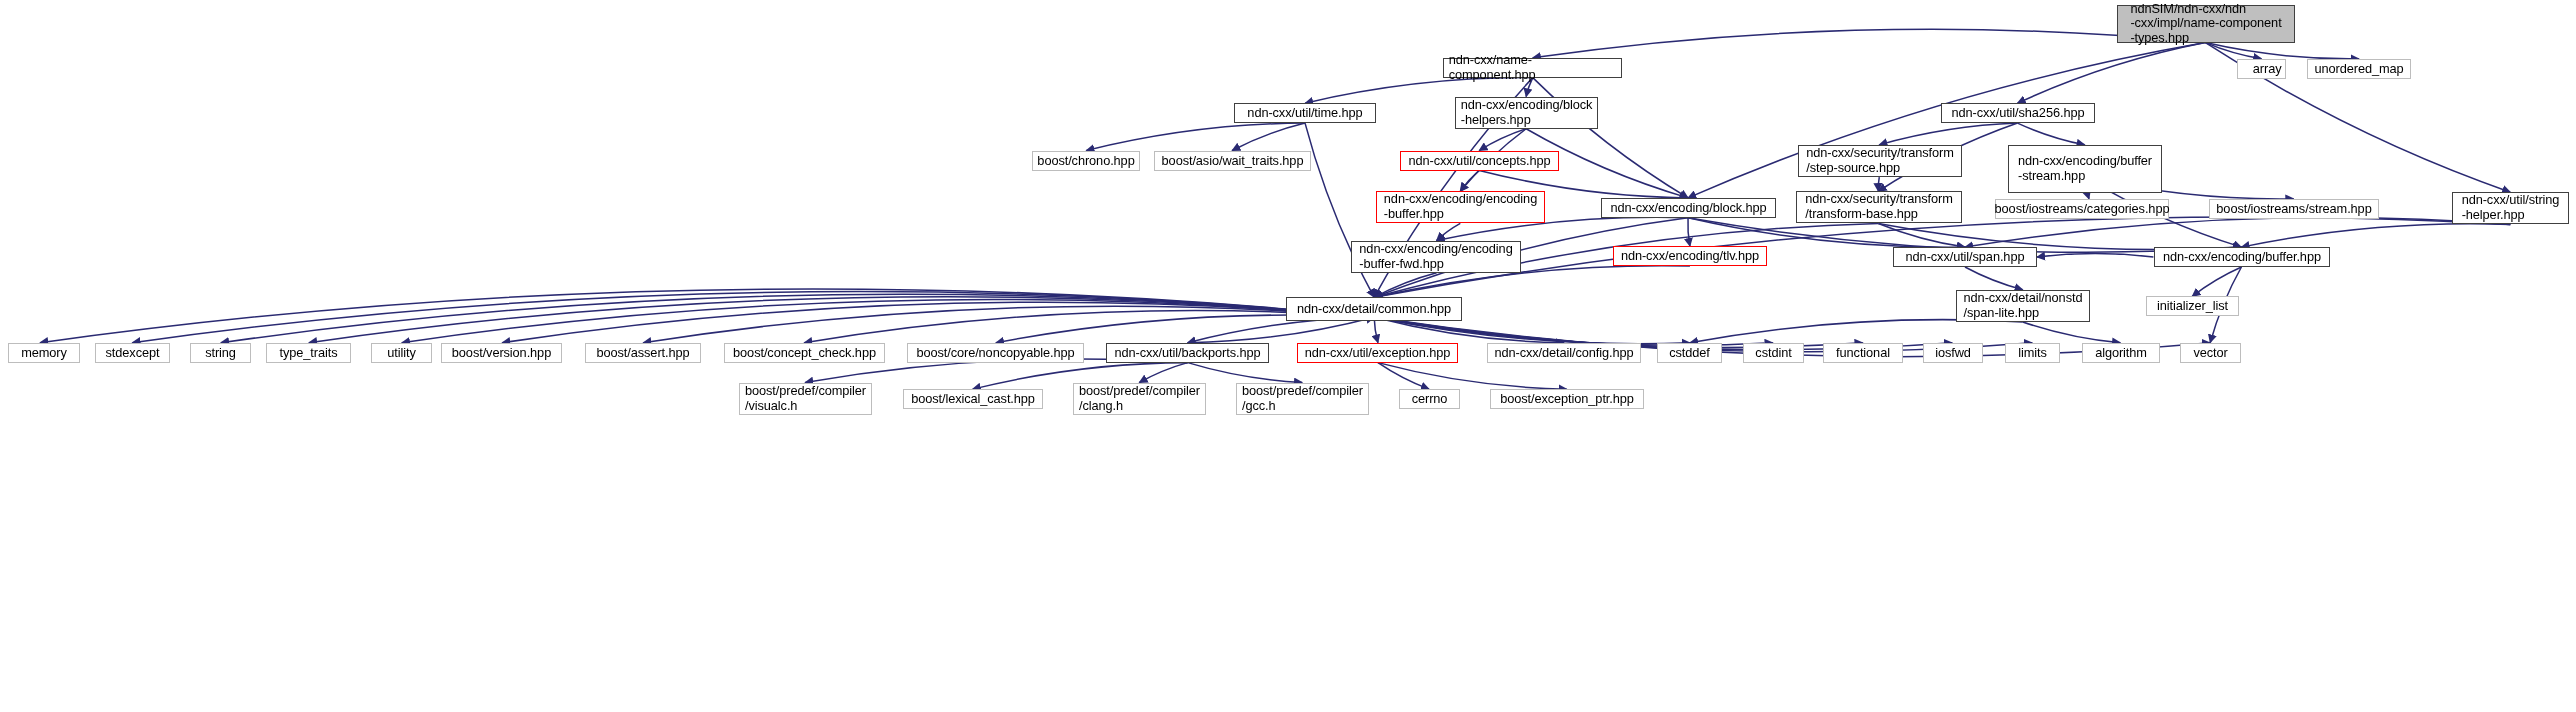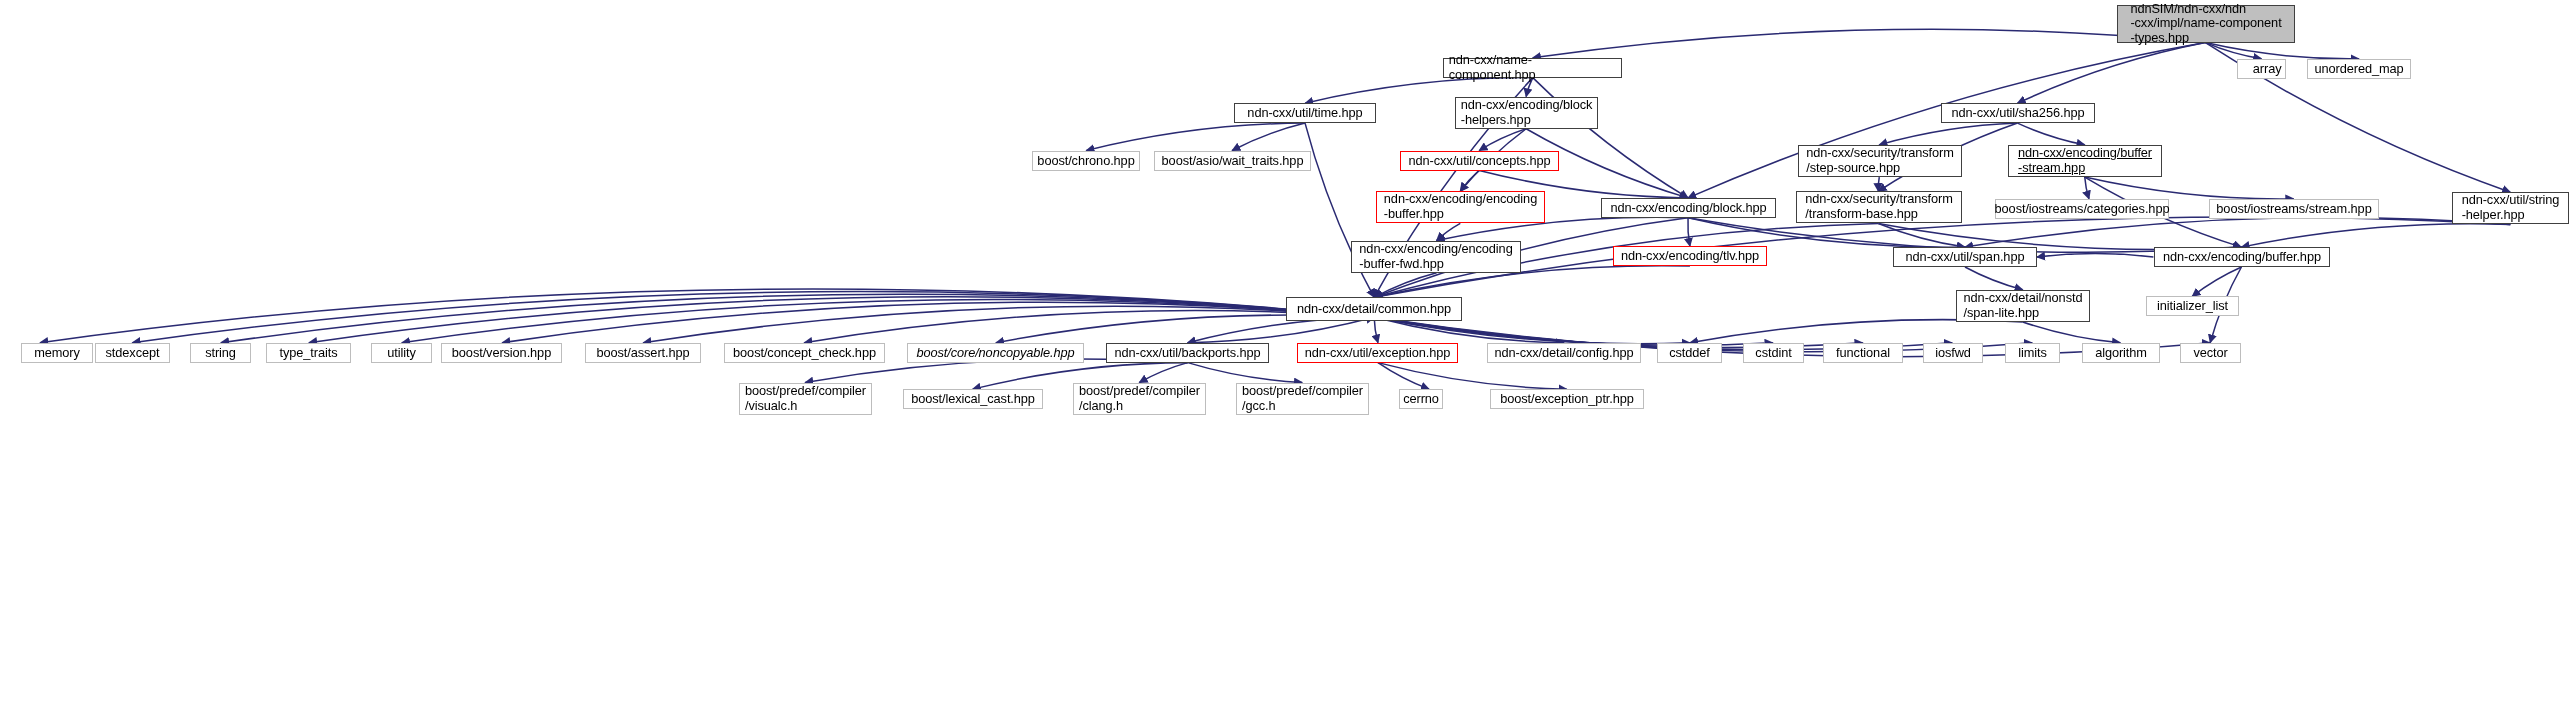--- a/index.html
+++ b/index.html
@@ -121,21 +121,21 @@
 -types.hpp</div>
       <div class="node sys" style="left: 2237px; top: 59px; width: 49px; height: 20px; padding-left: 16px;">array</div>
       <div class="node sys" style="left: 2307px; top: 59px; width: 104px; height: 20px;">unordered_map</div>
       <div class="node local" style="left: 1443px; top: 58px; width: 179px; height: 20px;">ndn-cxx/name-component.hpp</div>
       <div class="node local" style="left: 1941px; top: 103px; width: 154px; height: 20px;">ndn-cxx/util/sha256.hpp</div>
       <div class="node local" style="left: 1234px; top: 103px; width: 142px; height: 20px;">ndn-cxx/util/time.hpp</div>
       <div class="node local" style="left: 1455px; top: 97px; width: 143px; height: 32px;">ndn-cxx/encoding/block
 -helpers.hpp</div>
       <div class="node local" style="left: 1798px; top: 145px; width: 164px; height: 32px;">ndn-cxx/security/transform
 /step-source.hpp</div>
-      <div class="node local" style="left: 2008px; top: 145px; width: 154px; height: 32px; text-decoration: underline;">ndn-cxx/encoding/buffer
+      <div class="node local" style="left: 2008px; top: 145px; width: 154px; height: 48px;">ndn-cxx/encoding/buffer
 -stream.hpp</div>
       <div class="node sys" style="left: 1032px; top: 151px; width: 108px; height: 20px;">boost/chrono.hpp</div>
       <div class="node sys" style="left: 1154px; top: 151px; width: 157px; height: 20px;">boost/asio/wait_traits.hpp</div>
       <div class="node hot" style="left: 1400px; top: 151px; width: 159px; height: 20px;">ndn-cxx/util/concepts.hpp</div>
       <div class="node hot" style="left: 1376px; top: 191px; width: 169px; height: 32px;">ndn-cxx/encoding/encoding
 -buffer.hpp</div>
       <div class="node local" style="left: 1601px; top: 198px; width: 175px; height: 20px;">ndn-cxx/encoding/block.hpp</div>
       <div class="node local" style="left: 1796px; top: 191px; width: 166px; height: 32px;">ndn-cxx/security/transform
 /transform-base.hpp</div>
       <div class="node sys" style="left: 1995px; top: 199px; width: 174px; height: 20px;">boost/iostreams/categories.hpp</div>
@@ -144,43 +144,43 @@
 -helper.hpp</div>
       <div class="node local" style="left: 1351px; top: 241px; width: 170px; height: 32px;">ndn-cxx/encoding/encoding
 -buffer-fwd.hpp</div>
       <div class="node hot" style="left: 1613px; top: 246px; width: 154px; height: 20px;">ndn-cxx/encoding/tlv.hpp</div>
       <div class="node local" style="left: 1893px; top: 247px; width: 144px; height: 20px;">ndn-cxx/util/span.hpp</div>
       <div class="node local" style="left: 2154px; top: 247px; width: 176px; height: 20px;">ndn-cxx/encoding/buffer.hpp</div>
       <div class="node local" style="left: 1956px; top: 290px; width: 134px; height: 32px;">ndn-cxx/detail/nonstd
 /span-lite.hpp</div>
       <div class="node sys" style="left: 2146px; top: 296px; width: 93px; height: 20px;">initializer_list</div>
       <div class="node local" style="left: 1286px; top: 297px; width: 176px; height: 24px;">ndn-cxx/detail/common.hpp</div>
-      <div class="node sys" style="left: 21px; top: 343px; width: 72px; height: 20px;">memory</div>
+      <div class="node sys" style="left: 8px; top: 343px; width: 72px; height: 20px;">memory</div>
       <div class="node sys" style="left: 95px; top: 343px; width: 75px; height: 20px;">stdexcept</div>
       <div class="node sys" style="left: 190px; top: 343px; width: 61px; height: 20px;">string</div>
       <div class="node sys" style="left: 266px; top: 343px; width: 85px; height: 20px;">type_traits</div>
       <div class="node sys" style="left: 371px; top: 343px; width: 61px; height: 20px;">utility</div>
       <div class="node sys" style="left: 441px; top: 343px; width: 121px; height: 20px;">boost/version.hpp</div>
       <div class="node sys" style="left: 585px; top: 343px; width: 116px; height: 20px;">boost/assert.hpp</div>
       <div class="node sys" style="left: 724px; top: 343px; width: 161px; height: 20px;">boost/concept_check.hpp</div>
-      <div class="node sys" style="left: 907px; top: 343px; width: 177px; height: 20px; font-style: italic;">boost/core/noncopyable.hpp</div>
+      <div class="node sys" style="left: 907px; top: 343px; width: 177px; height: 20px;">boost/core/noncopyable.hpp</div>
       <div class="node local" style="left: 1106px; top: 343px; width: 163px; height: 20px;">ndn-cxx/util/backports.hpp</div>
       <div class="node hot" style="left: 1297px; top: 343px; width: 161px; height: 20px;">ndn-cxx/util/exception.hpp</div>
       <div class="node sys" style="left: 1487px; top: 343px; width: 154px; height: 20px;">ndn-cxx/detail/config.hpp</div>
       <div class="node sys" style="left: 1657px; top: 343px; width: 65px; height: 20px;">cstddef</div>
       <div class="node sys" style="left: 1743px; top: 343px; width: 61px; height: 20px;">cstdint</div>
       <div class="node sys" style="left: 1823px; top: 343px; width: 80px; height: 20px;">functional</div>
       <div class="node sys" style="left: 1923px; top: 343px; width: 60px; height: 20px;">iosfwd</div>
       <div class="node sys" style="left: 2005px; top: 343px; width: 55px; height: 20px;">limits</div>
       <div class="node sys" style="left: 2082px; top: 343px; width: 78px; height: 20px;">algorithm</div>
       <div class="node sys" style="left: 2180px; top: 343px; width: 61px; height: 20px;">vector</div>
       <div class="node sys" style="left: 739px; top: 383px; width: 133px; height: 32px;">boost/predef/compiler
 /visualc.h</div>
       <div class="node sys" style="left: 903px; top: 389px; width: 140px; height: 20px;">boost/lexical_cast.hpp</div>
       <div class="node sys" style="left: 1073px; top: 383px; width: 133px; height: 32px;">boost/predef/compiler
 /clang.h</div>
       <div class="node sys" style="left: 1236px; top: 383px; width: 133px; height: 32px;">boost/predef/compiler
 /gcc.h</div>
-      <div class="node sys" style="left: 1399px; top: 389px; width: 44px; height: 20px;">cerrno</div>
+      <div class="node sys" style="left: 1399px; top: 389px; width: 61px; height: 20px;">cerrno</div>
       <div class="node sys" style="left: 1490px; top: 389px; width: 154px; height: 20px;">boost/exception_ptr.hpp</div>
     </div>
 </div>
 
 
 </body></html>

